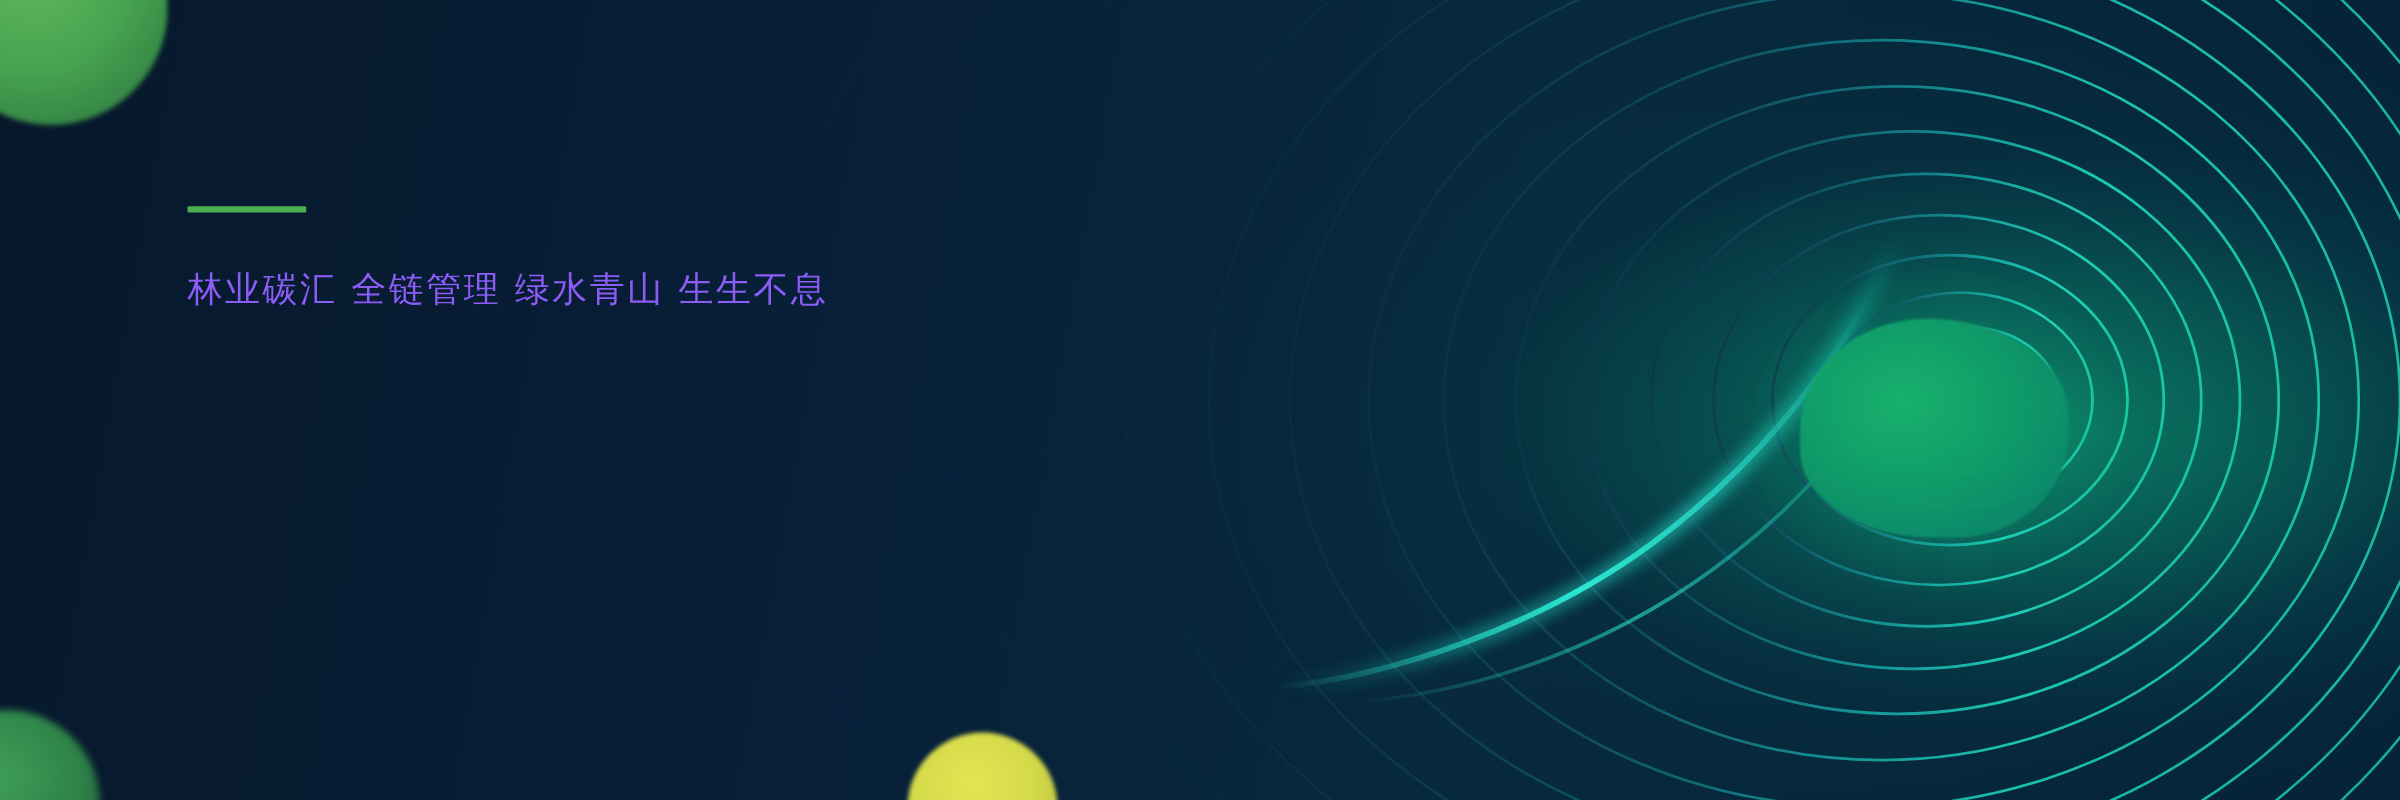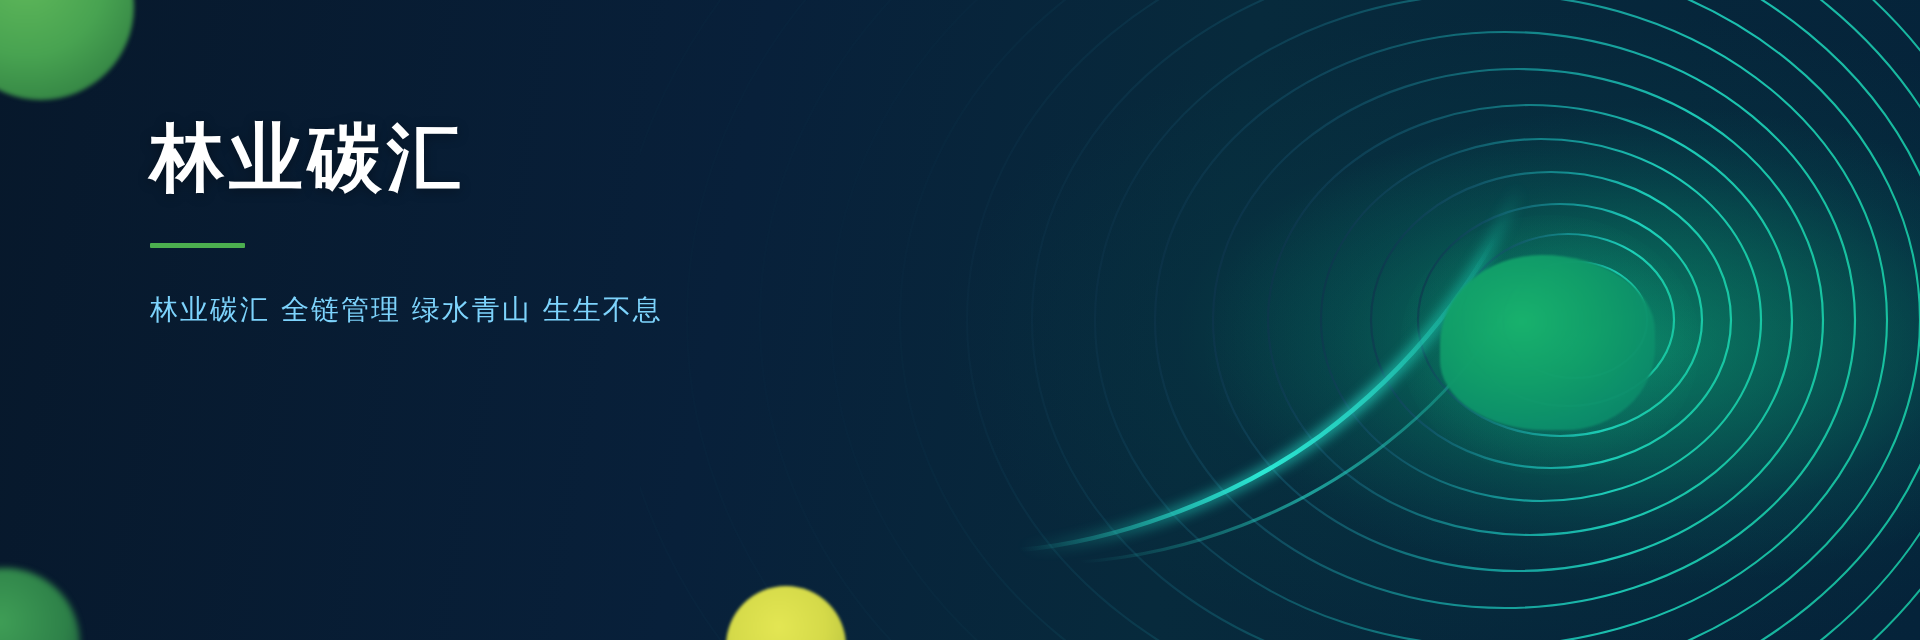--- a/index.html
+++ b/index.html
@@ -111,21 +111,21 @@
   .divider {
     margin-top:47px;
     width:95px;
     height:5px;
     background:#4caf4f;
     border-radius:1px;
   }
   .tagline {
     margin-top:43px;
     font-size:28px;
-    color:#7dd3fc;
+    color:#8b5cf6;
     letter-spacing:2px;
     white-space:nowrap;
     font-weight:400;
   }
 </style>
 </head>
 <body>
 
 <div id="banner">
 
@@ -201,18 +201,17 @@
   </div>
 
   <div class="nucleus-glow"></div>
   <div class="nucleus"></div>
 
   <div class="circle-tl"></div>
   <div class="circle-bl"></div>
   <div class="circle-bottom"></div>
 
   <div class="content">
-    <div class="title">林业碳汇</div>
     <div class="divider"></div>
     <div class="tagline">林业碳汇  全链管理  绿水青山  生生不息</div>
   </div>
 
 </div>
 
 </body></html>

